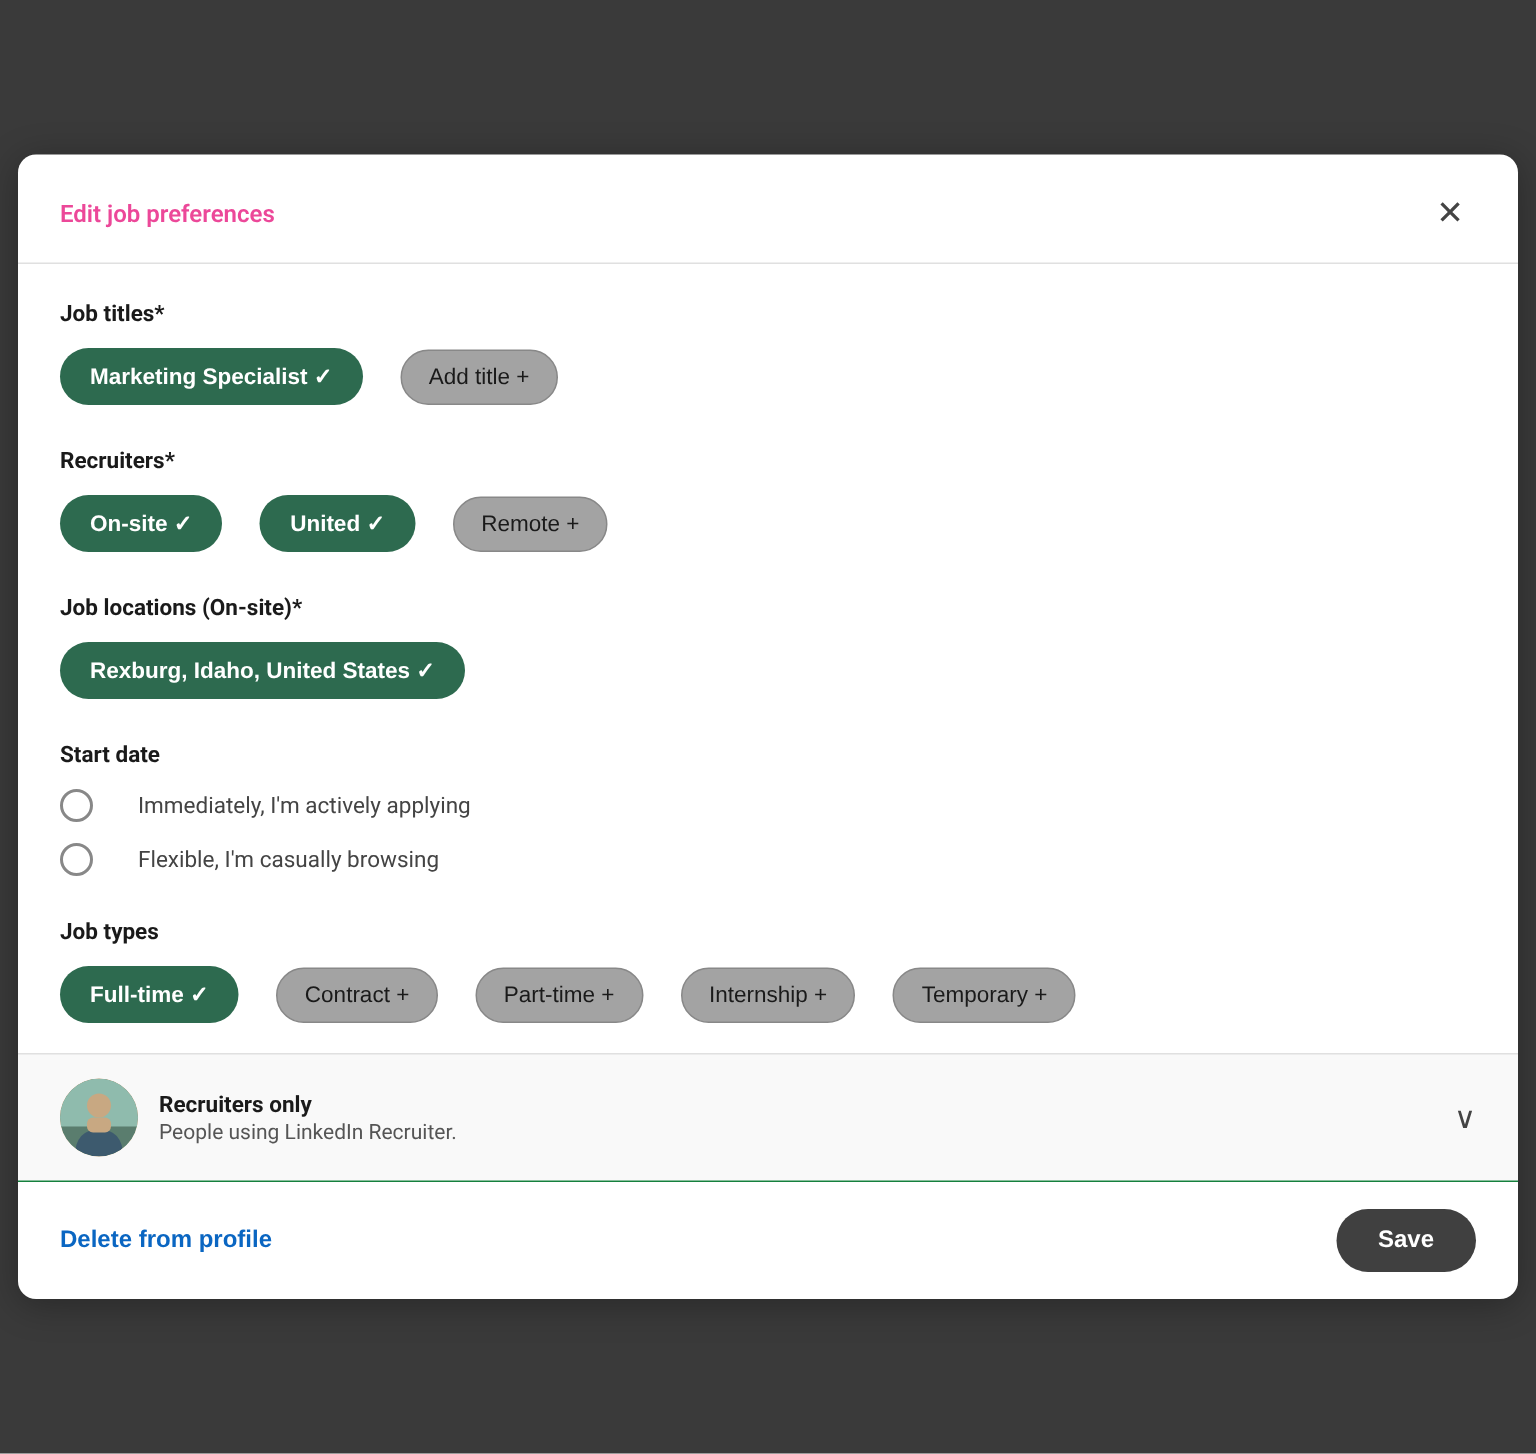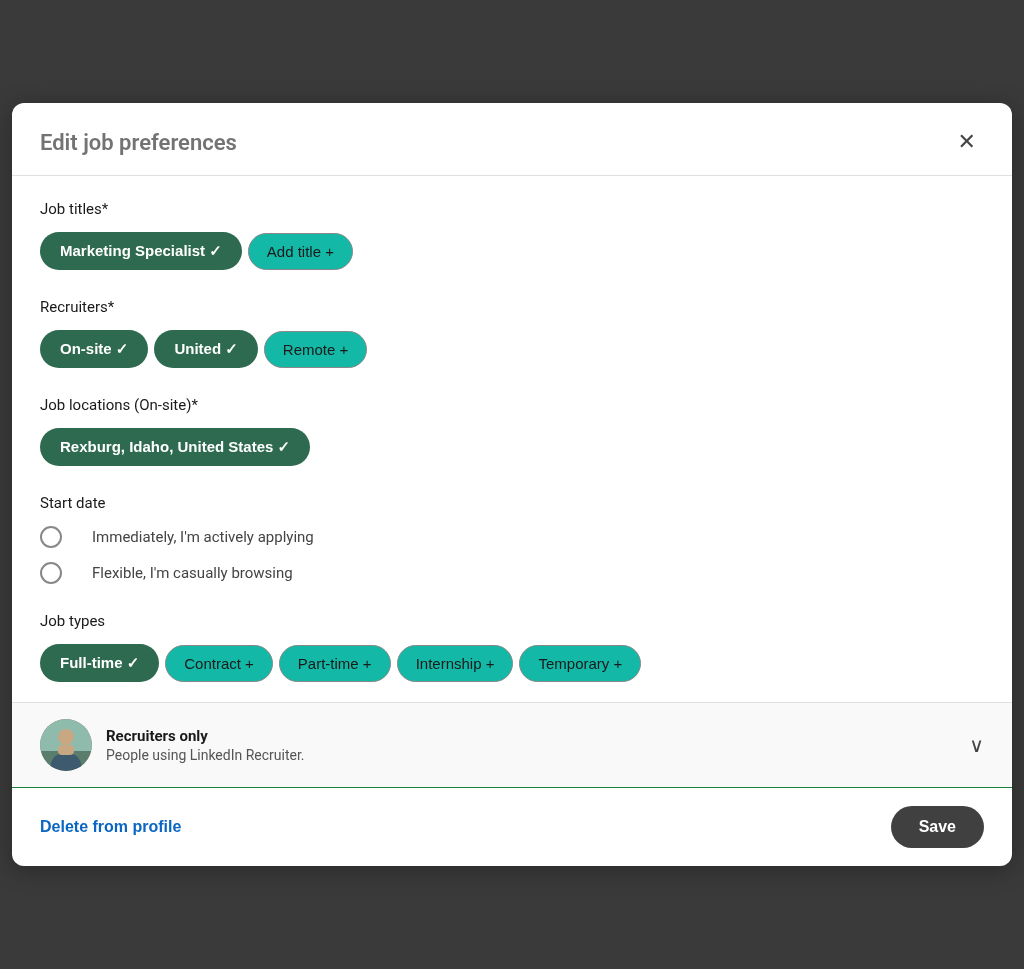--- a/index.html
+++ b/index.html
@@ -21,23 +21,23 @@
       position: relative;
     }
     .modal-header {
       padding: 22px 28px 16px 28px;
       border-bottom: 1px solid #e0e0e0;
       display: flex;
       justify-content: space-between;
       align-items: center;
     }
     .modal-title {
-      font-size: 22px;
-      font-weight: 600;
-      color: #737373;
+      font-size: 16px;
+      font-weight: 600;
+      color: #ec4899;
     }
     .close-btn {
       background: none;
       border: none;
       cursor: pointer;
       font-size: 22px;
       color: #444;
       padding: 4px 8px;
       border-radius: 50%;
       display: flex;
@@ -45,45 +45,45 @@
       justify-content: center;
     }
     .modal-body {
       padding: 24px 28px 0 28px;
     }
     .section {
       margin-bottom: 28px;
     }
     .section-label {
       font-size: 15px;
-      font-weight: 400;
+      font-weight: 700;
       color: #1a1a1a;
       margin-bottom: 14px;
     }
     .chips-row {
       display: flex;
       flex-wrap: wrap;
-      gap: 6px;
+      gap: 25px;
       align-items: center;
     }
     .chip-selected {
       background: #2d6a4f;
       color: #fff;
       border: none;
       border-radius: 50px;
       padding: 10px 20px;
       font-size: 15px;
       font-weight: 600;
       cursor: pointer;
       display: flex;
       align-items: center;
       gap: 6px;
     }
     .chip-add {
-      background: #14b8a6;
+      background: #a3a3a3;
       color: #1a1a1a;
       border: 1.5px solid #888;
       border-radius: 50px;
       padding: 9px 18px;
       font-size: 15px;
       font-weight: 500;
       cursor: pointer;
       display: flex;
       align-items: center;
       gap: 5px;

